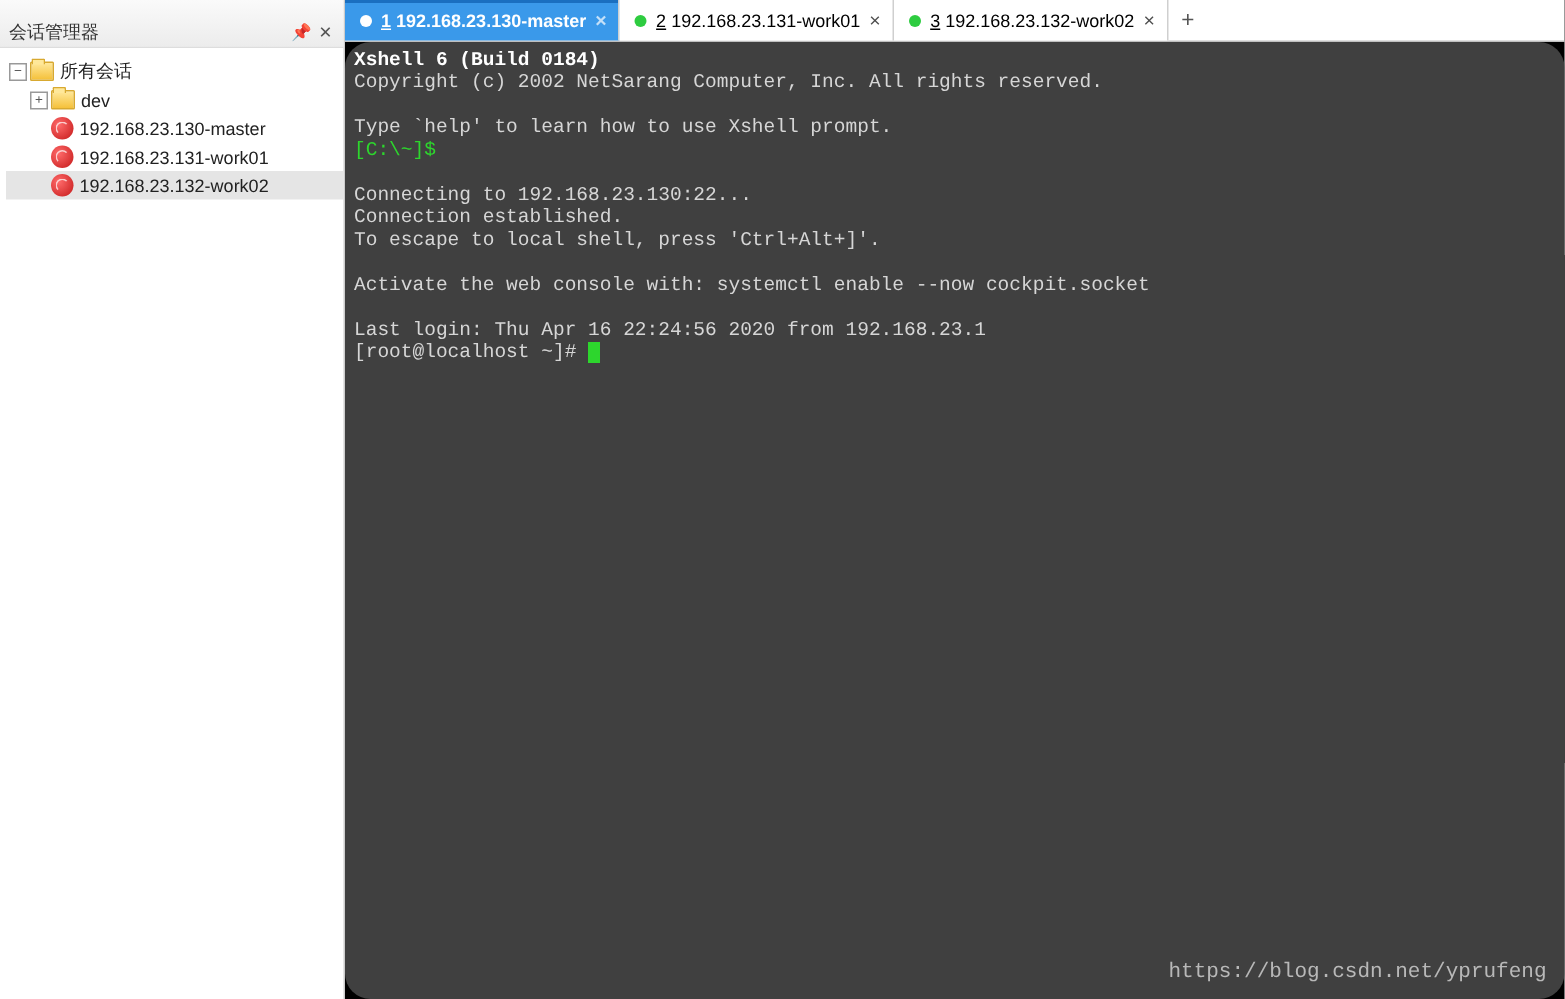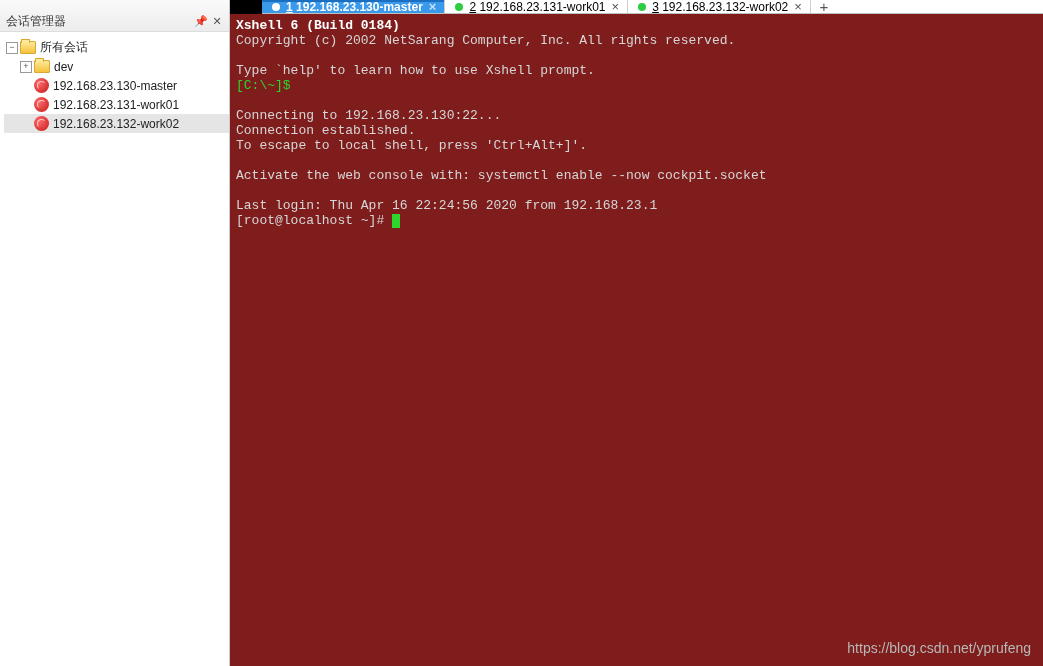--- a/index.html
+++ b/index.html
@@ -78,22 +78,22 @@
   content:""; position:absolute; inset:3px;
   border:1px solid rgba(255,255,255,.7);
   border-radius:50%;
   border-right-color:transparent; border-bottom-color:transparent;
 }
 .main {
   flex: 1; display: flex; flex-direction: column;
   background: #000; min-width: 0;
 }
 .tabbar {
-  height: 14px; display: flex; align-items: stretch;
-  background: #fff; border-bottom: 1px solid #bfbfbf; margin-left: 32px;
+  height: 28px; display: flex; align-items: stretch;
+  background: #fff; border-bottom: 1px solid #bfbfbf;
 }
 .tab {
   display: flex; align-items: center;
   padding: 0 8px 0 10px; gap: 6px;
   border-right: 1px solid #cfcfcf;
   background: #fff; color: #000000;
   cursor: pointer; font-size: 12px;
   position: relative;
 }
 .tab.active {
@@ -110,35 +110,35 @@
 }
 .tab.active .dot { background: #fff; }
 .tab-num { text-decoration: underline; }
 .tab-close { color: inherit; opacity: .7; font-size: 13px; cursor: pointer; }
 .tab.active .tab-close { color: #fff; }
 .tab-add {
   width: 26px; display: flex; align-items: center; justify-content: center;
   cursor: pointer; color: #555; font-size: 15px;
 }
 .terminal {
-  flex: 1; background: #7f1d1d; color: #d6d6d6;
+  flex: 1; background: #404040; color: #d6d6d6;
   font-family: Consolas, "Courier New", monospace;
   font-size: 13px; line-height: 15px;
-  padding: 4px 6px; white-space: pre; overflow: hidden;
+  padding: 4px 6px; white-space: pre; overflow: hidden; border-radius: 17px;
 }
 .t-bold { font-weight: bold; color: #fff; }
 .t-green { color: #2dd62d; }
 .cursor {
   display: inline-block; width: 8px; height: 14px;
   background: #2dd62d; vertical-align: text-bottom;
 }
 .watermark {
   position: absolute; right: 12px; bottom: 10px;
   color: #b8b8b8; font-size: 14px;
-  font-family: Liberation Sans, sans-serif;
+  font-family: Liberation Mono, monospace;
   text-align: right;
 }
 </style>
 </head>
 <body>
 
 <div class="sidebar">
   <div class="sidebar-header">
     <span class="sidebar-title">会话管理器</span>
     <span class="sidebar-hdr-btn">📌</span>

